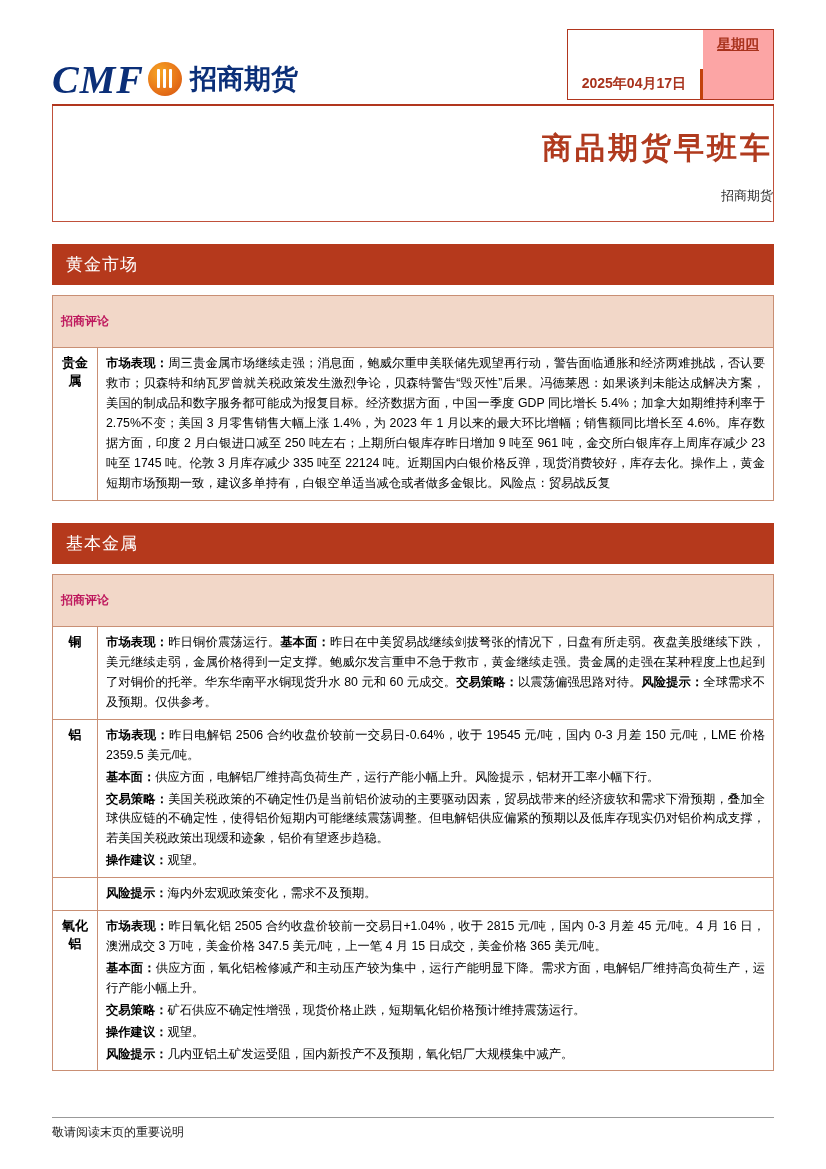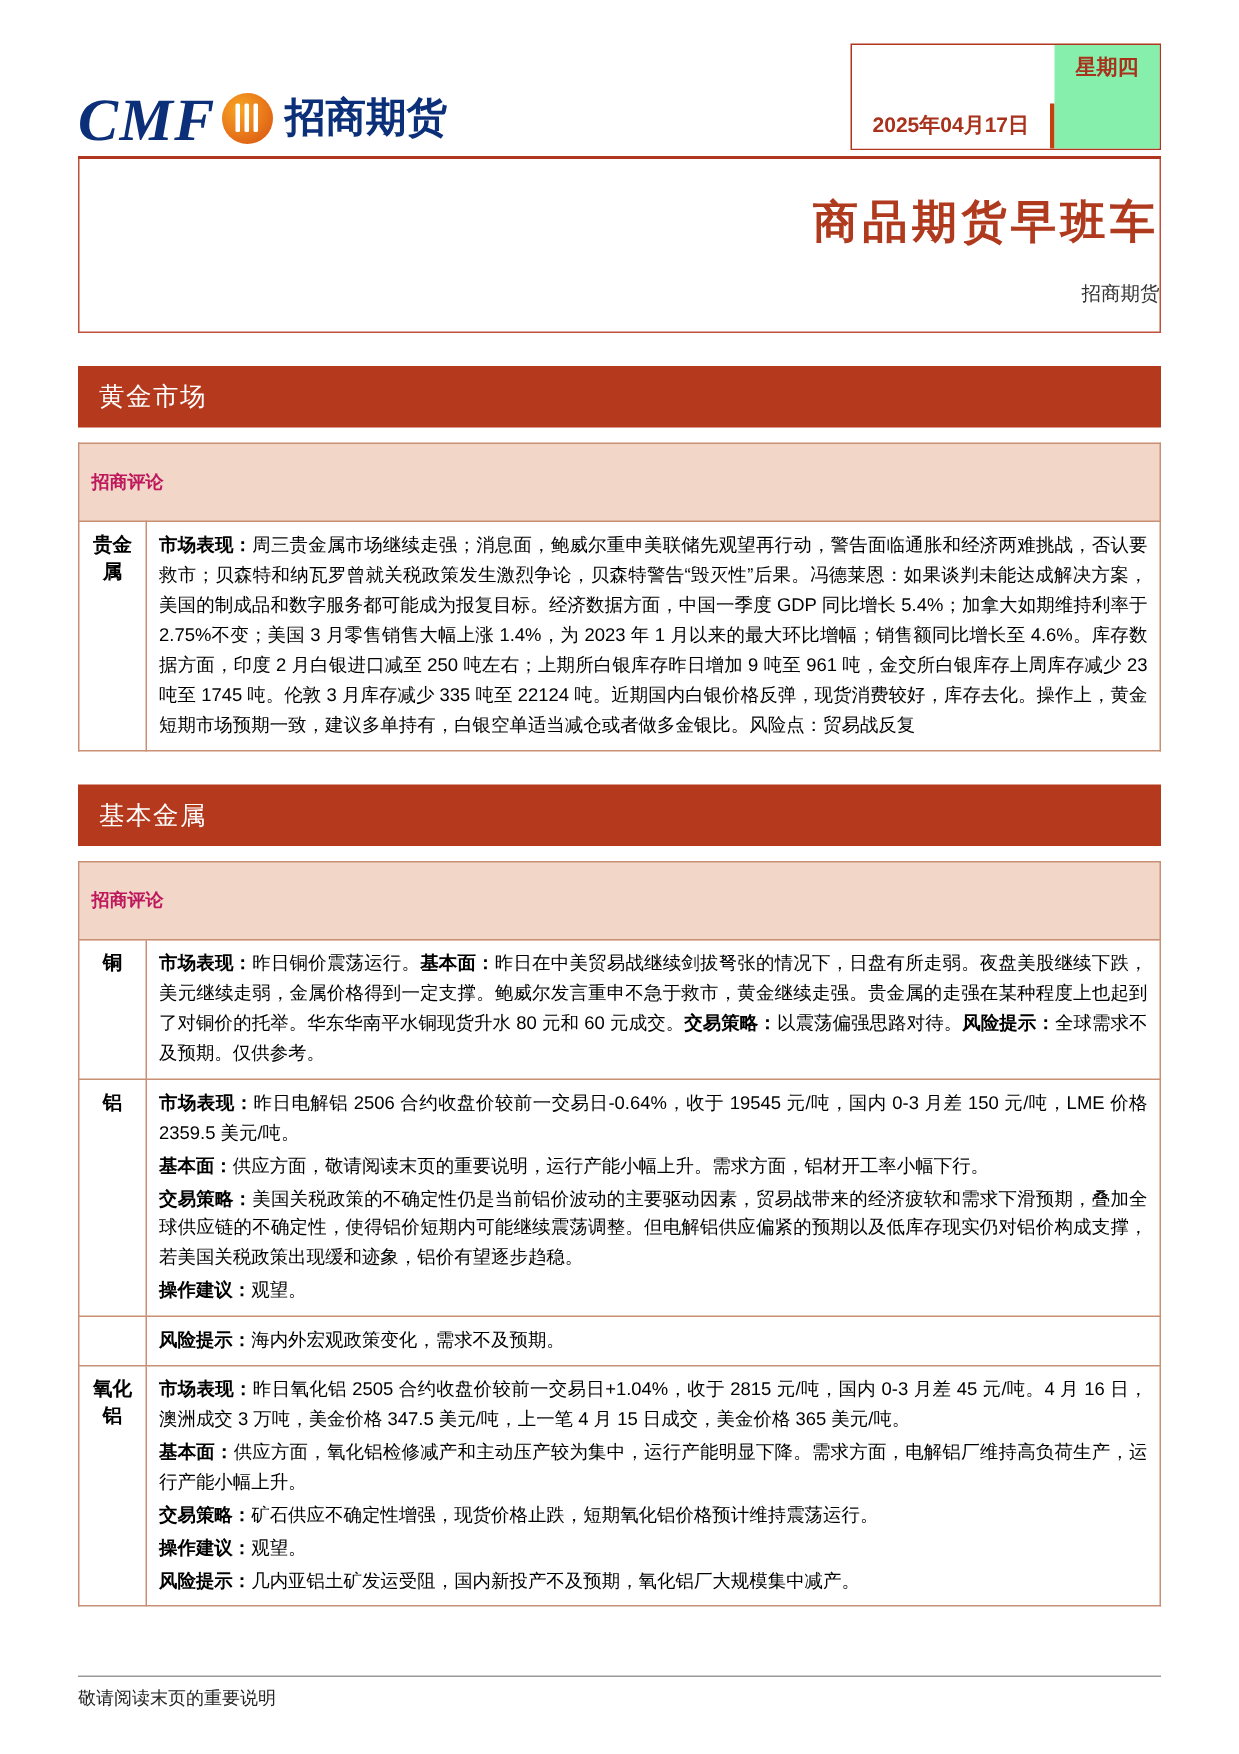--- a/index.html
+++ b/index.html
@@ -77,25 +77,26 @@
   .date-box .date {
     background: #fff;
     color: #a8321c;
     font-weight: bold;
     padding: 6px 14px;
     border-right: 3px solid #c2410c;
     white-space: nowrap;
     margin-top: 39px;
   }
   .date-box .weekday {
-    background: #86efac;
+    background: #fca5a5;
     color: #a8321c;
     font-weight: bold;
     padding: 6px 14px;
     white-space: nowrap;
+    text-decoration: underline;
   }
 
   .header-rule {
     border: 0;
     border-top: 2px solid #b1361e;
     margin: 4px 0 0 0;
   }
 
   
   .title-block {
@@ -235,21 +236,21 @@
       <td class="metal">铜</td>
       <td class="body">
         <p><span class="lbl">市场表现：</span><span>昨日铜价震荡运行。</span><span class="lbl">基本面：</span><span>昨日在中美贸易战继续剑拔弩张的情况下，日盘有所走弱。夜盘美股继续下跌，美元继续走弱，金属价格得到一定支撑。鲍威尔发言重申不急于救市，黄金继续走强。贵金属的走强在某种程度上也起到了对铜价的托举。华东华南平水铜现货升水 80 元和 60 元成交。</span><span class="lbl">交易策略：</span><span>以震荡偏强思路对待。</span><span class="lbl">风险提示：</span><span>全球需求不及预期。仅供参考。</span></p>
       </td>
     </tr>
 
     <tr>
       <td class="metal">铝</td>
       <td class="body">
         <p><span class="lbl">市场表现：</span><span>昨日电解铝 2506 合约收盘价较前一交易日-0.64%，收于 19545 元/吨，国内 0-3 月差 150 元/吨，LME 价格 2359.5 美元/吨。</span></p>
-        <p><span class="lbl">基本面：</span><span>供应方面，敬请阅读末页的重要说明，运行产能小幅上升。需求方面，铝材开工率小幅下行。</span></p>
+        <p><span class="lbl">基本面：</span><span>供应方面，电解铝厂维持高负荷生产，运行产能小幅上升。风险提示，铝材开工率小幅下行。</span></p>
         <p><span class="lbl">交易策略：</span><span>美国关税政策的不确定性仍是当前铝价波动的主要驱动因素，贸易战带来的经济疲软和需求下滑预期，叠加全球供应链的不确定性，使得铝价短期内可能继续震荡调整。但电解铝供应偏紧的预期以及低库存现实仍对铝价构成支撑，若美国关税政策出现缓和迹象，铝价有望逐步趋稳。</span></p>
         <p><span class="lbl">操作建议：</span><span>观望。</span></p>
       </td>
     </tr>
     <tr class="subrow">
       <td class="metal"></td>
       <td class="body">
         <p><span class="lbl">风险提示：</span><span>海内外宏观政策变化，需求不及预期。</span></p>
       </td>
     </tr>

